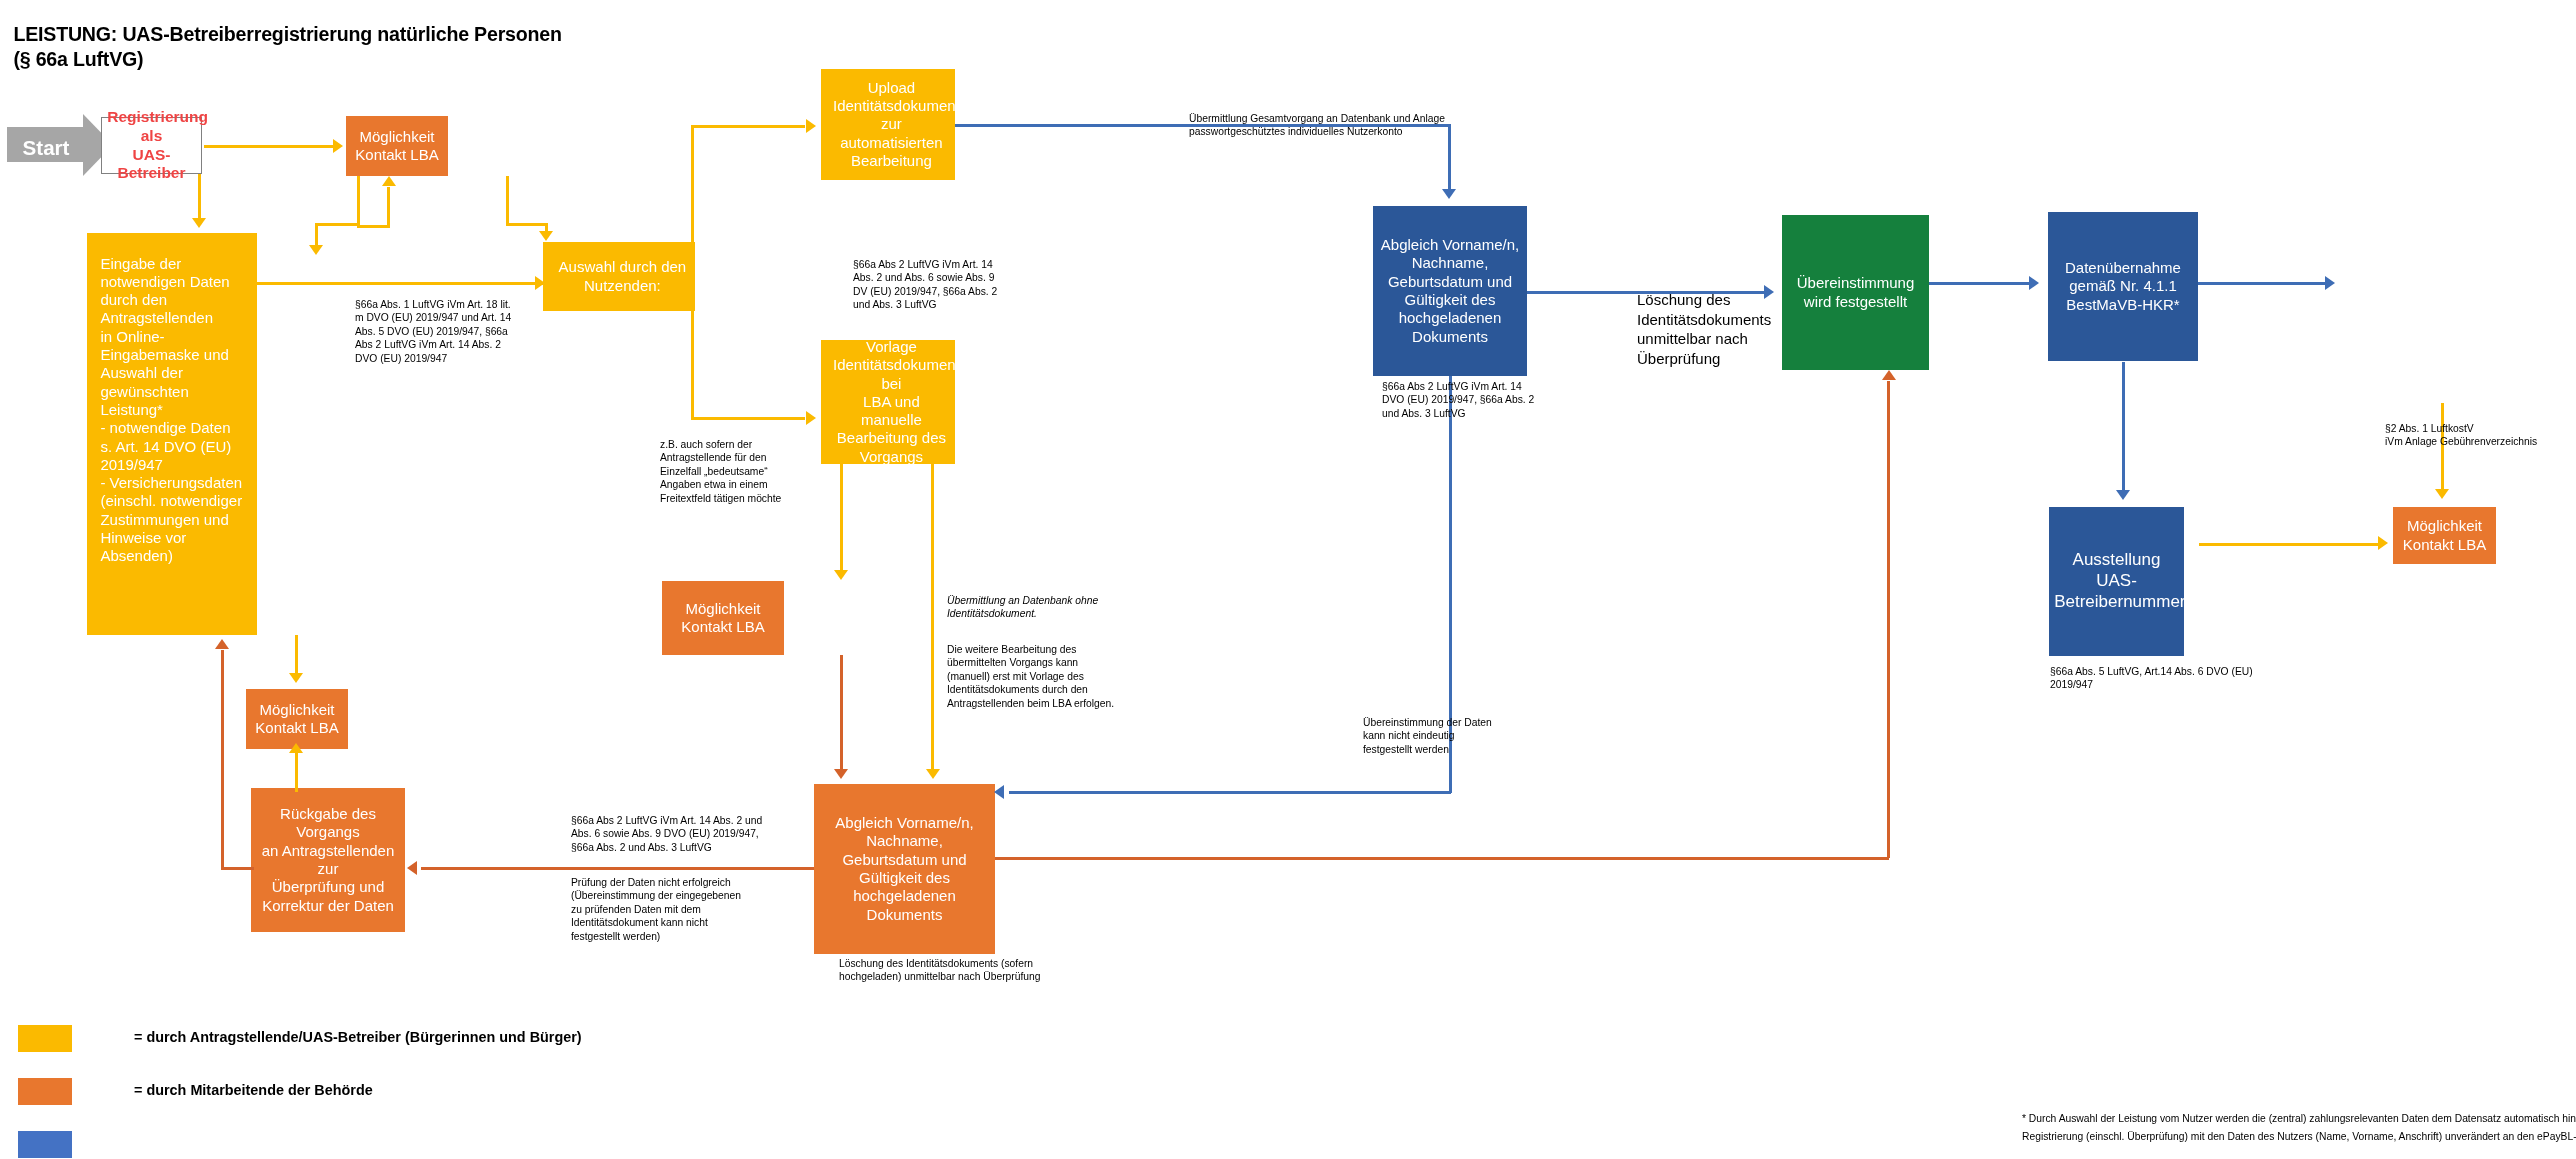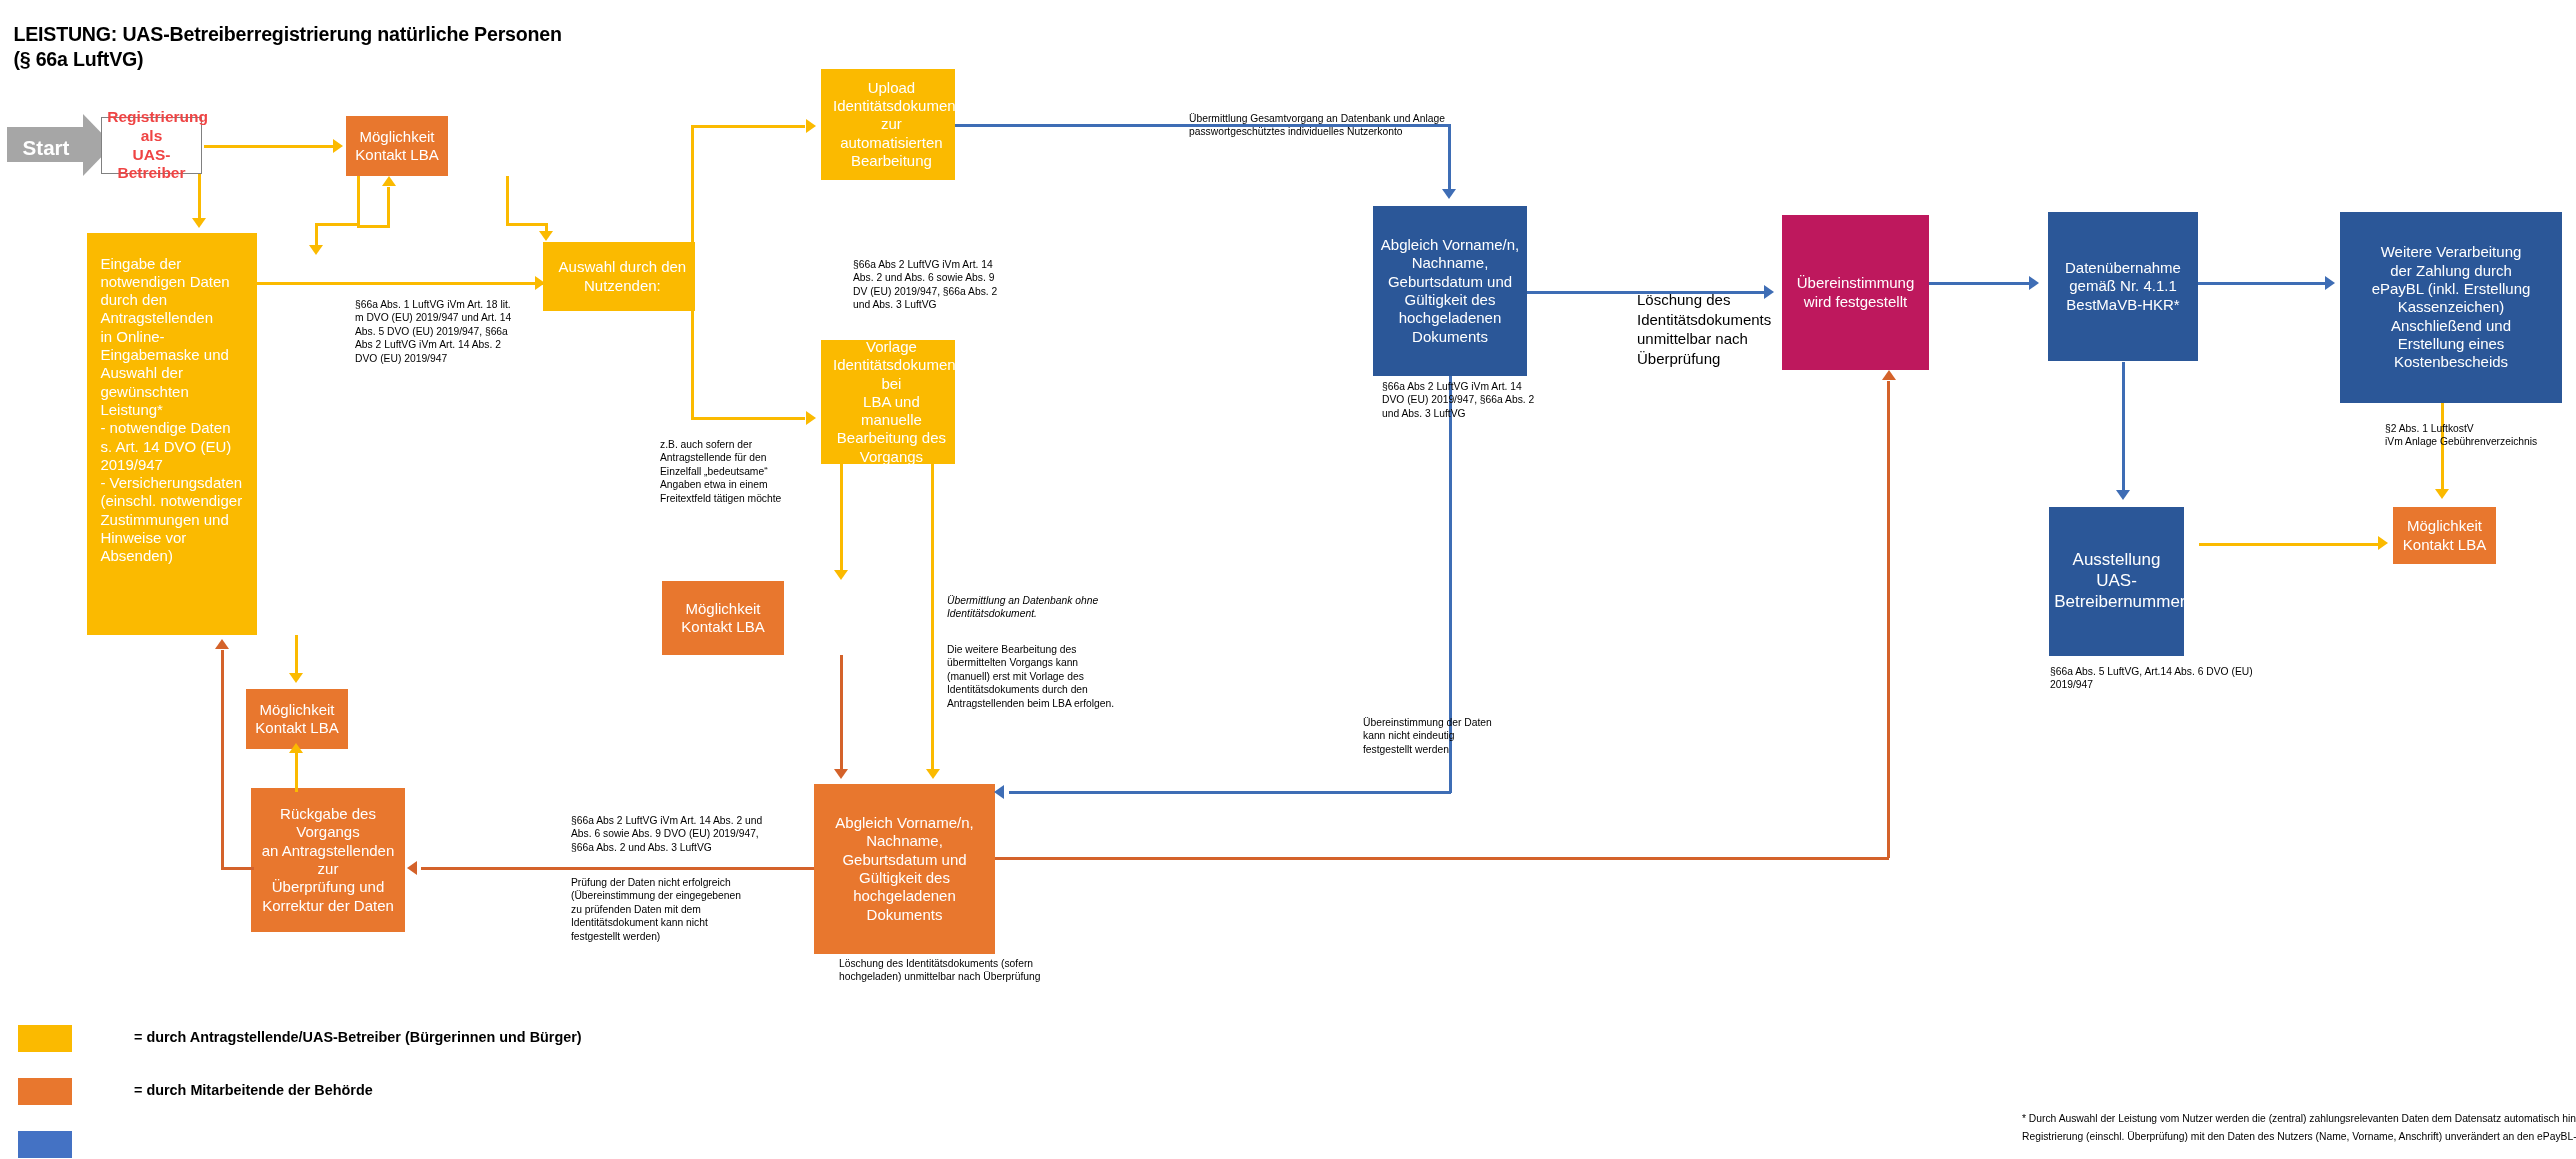--- a/index.html
+++ b/index.html
@@ -8,21 +8,21 @@
 
   .ttl{position:absolute;font-weight:bold;color:#000;letter-spacing:-0.2px;}
 
   
   .node{position:absolute;display:flex;align-items:center;justify-content:center;
         text-align:center;color:#ffffff;line-height:1.22;box-sizing:border-box;padding:3.1px 5.2px;}
   .node span{display:block;width:100%;}
   .n-yellow{background:#FBBA00;padding-left:12px;}
   .n-orange{background:#E8772E;}
   .n-blue{background:#2B5798;}
-  .n-green{background:#be185d;}
+  .n-green{background:#15803d;}
   .n-white{background:#ffffff;border:1.5px solid #808080;color:#ef4444;font-weight:bold;}
 
   
   .note{position:absolute;color:#000;line-height:1.30;}
 
   
   .ln{position:absolute;}
   .ln.h{height:2.6px;}
   .ln.v{width:2.6px;}
   .c-y{background:#FBBA00;}
@@ -104,23 +104,20 @@
   </div>
 
   <div class="node n-green" style="left:1782px;top:215px;width:147px;height:155px;font-size:15px;">
     <span>Übereinstimmung<br>wird festgestellt</span>
   </div>
 
   <div class="node n-blue" style="left:2048px;top:212px;width:150px;height:149px;font-size:15px;">
     <span>Datenübernahme<br>gemäß Nr. 4.1.1<br>BestMaVB-HKR*</span>
   </div>
 
-  <div class="node n-blue" style="left:2340px;top:212px;width:222px;height:191px;font-size:15px;">
-    <span>Weitere Verarbeitung<br>der Zahlung durch<br>ePayBL (inkl. Erstellung<br>Kassenzeichen)<br>Anschließend und<br>Erstellung eines<br>Kostenbescheids</span>
-  </div>
 
   <div class="node n-blue" style="left:2049px;top:507px;width:135px;height:149px;font-size:17px;">
     <span>Ausstellung UAS-<br>Betreibernummer</span>
   </div>
 
   <div class="node n-orange" style="left:2393px;top:507px;width:103px;height:57px;font-size:15px;">
     <span>Möglichkeit<br>Kontakt LBA</span>
   </div>
 
   <div class="node n-orange" style="left:251px;top:788px;width:154px;height:144px;font-size:15px;">

